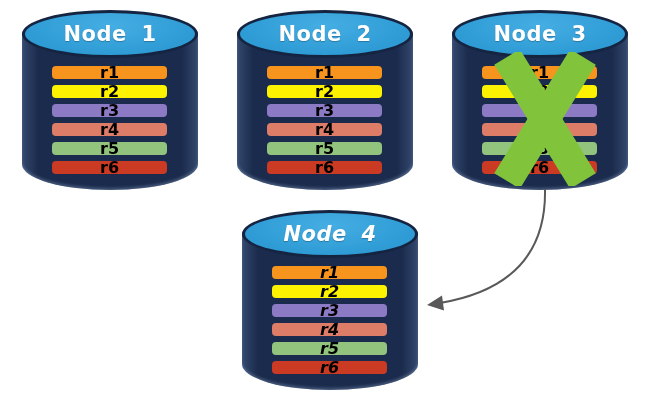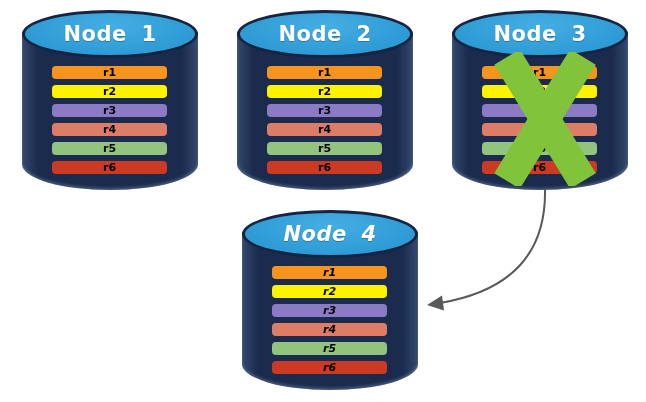--- a/index.html
+++ b/index.html
@@ -25,21 +25,21 @@
     color:#ffffff; font-weight:bold; font-size:21px; word-spacing:7px;
     text-shadow:0 1px 1px rgba(0,0,0,0.25); letter-spacing:0.5px;
   }
   .bars {
     position:absolute; left:30px; right:31px; top:56px;
     display:flex; flex-direction:column; gap:6px;
   }
   .bar {
     height:13px; border-radius:4px;
     display:flex; align-items:center; justify-content:center;
-    font-size:11px; font-weight:bold; color:#000000; line-height:1;
+    font-size:16px; font-weight:bold; color:#000000; line-height:1;
   }
   .x-mark { position:absolute; left:38px; top:42px; width:110px; height:134px; z-index:5; }
   .arrow-layer { position:absolute; left:0; top:0; width:646px; height:402px; pointer-events:none; }
 </style>
 </head>
 <body>
 
 <div class="canvas">
 
   <div class="cylinder" style="left:22px; top:10px;">

